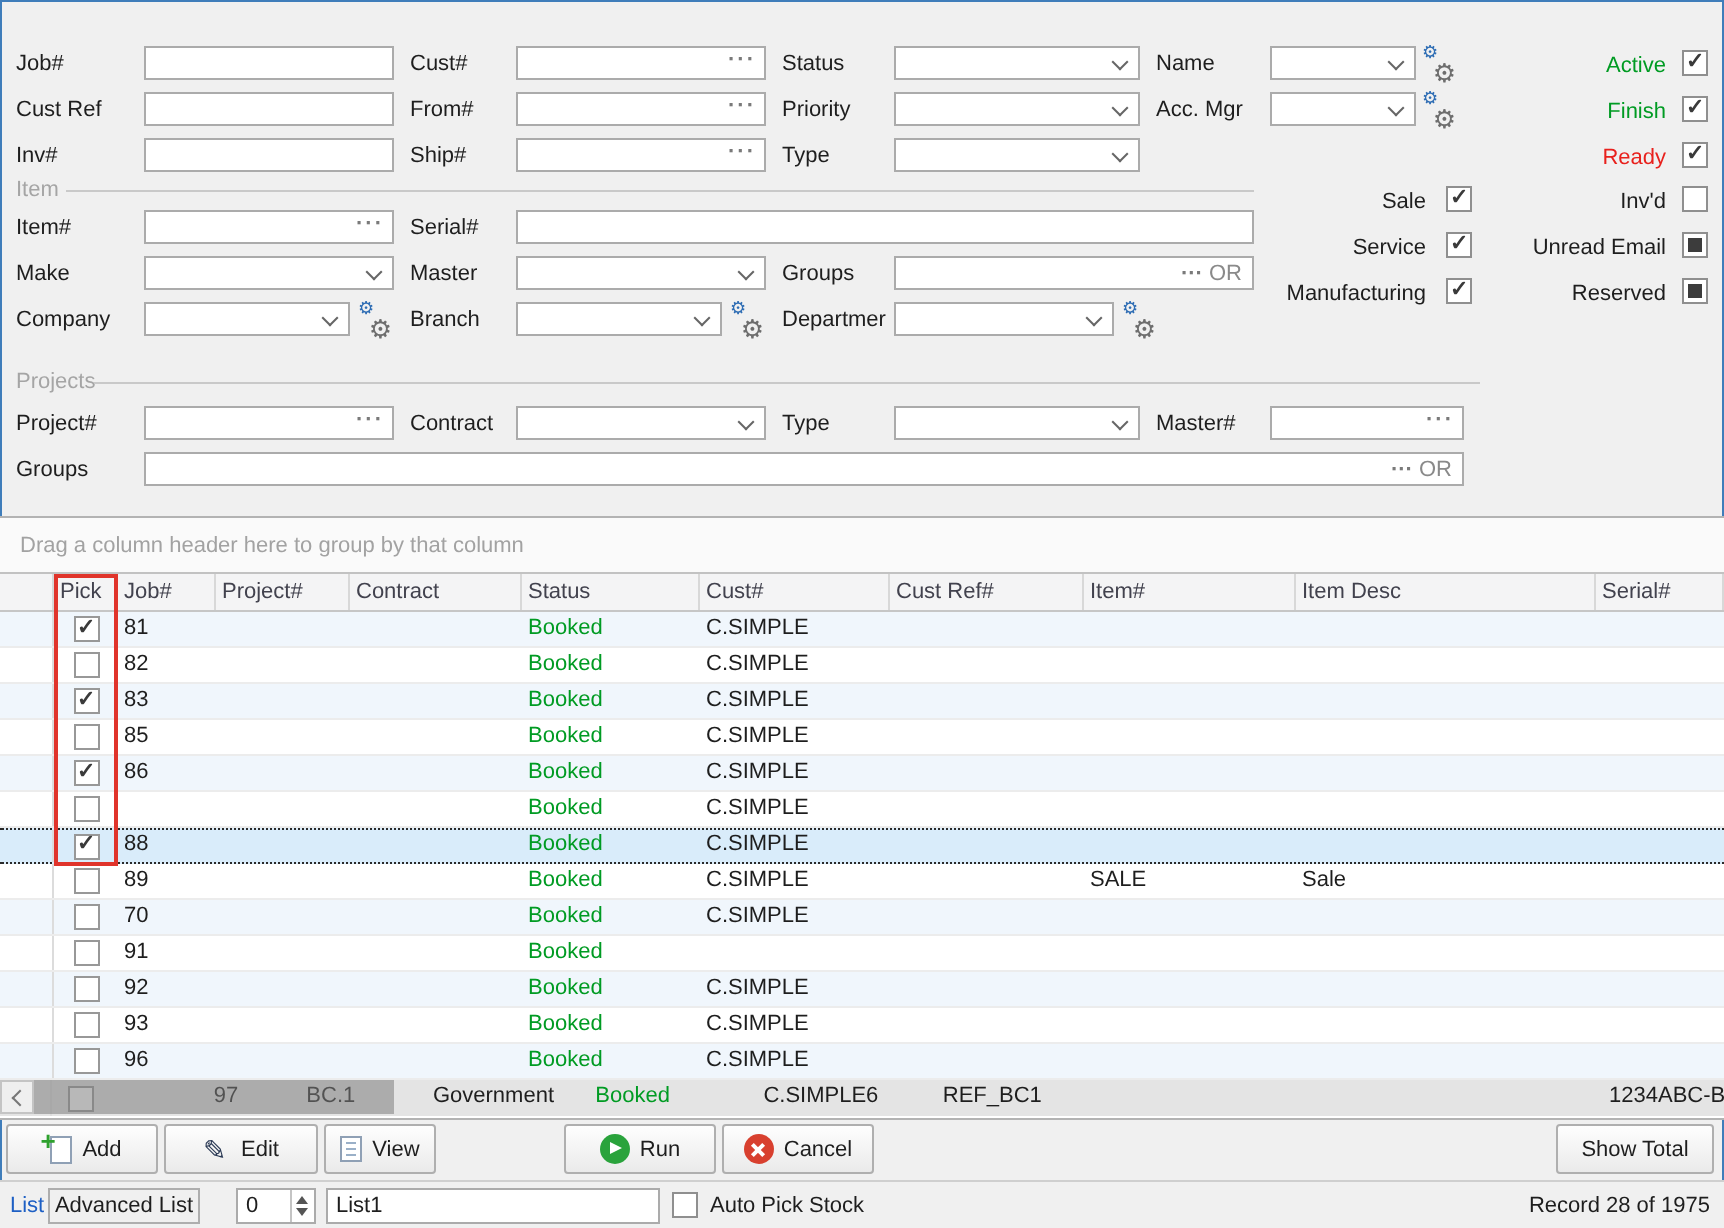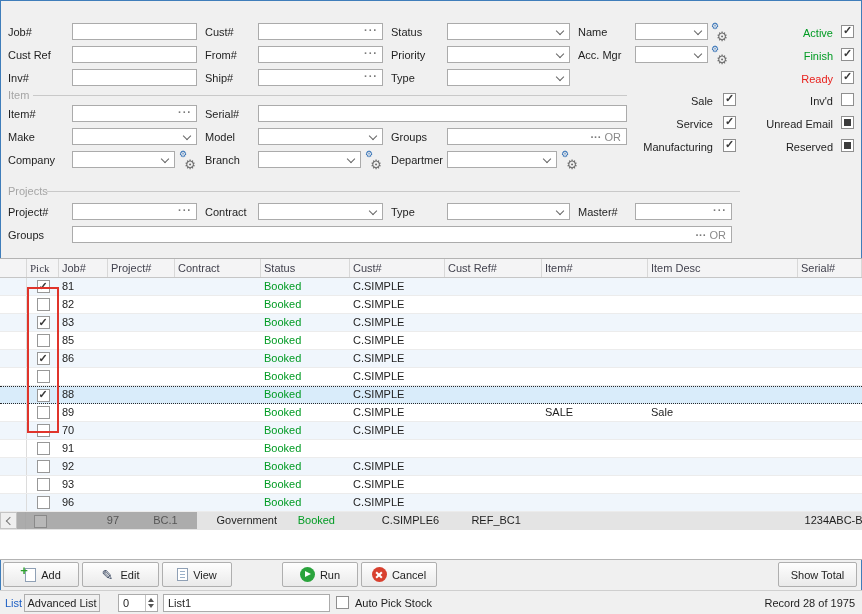--- a/index.html
+++ b/index.html
@@ -139,21 +139,21 @@
   <div class="fld" style="left:72px;top:105px;width:125px">
       <span class="dots"></span>
     </div>
   <div class="lbl" style="left:205px;top:108px">Serial#</div>
   <div class="fld" style="left:258px;top:105px;width:369px"></div>
 
   <div class="lbl" style="left:8px;top:131px">Make</div>
   <div class="fld" style="left:72px;top:128px;width:125px">
       <span class="chev"></span>
     </div>
-  <div class="lbl" style="left:205px;top:131px">Model</div>
+  <div class="lbl" style="left:205px;top:131px">Master</div>
   <div class="fld" style="left:258px;top:128px;width:125px">
       <span class="chev"></span>
     </div>
   <div class="lbl" style="left:391px;top:131px">Groups</div>
   <div class="fld" style="left:447px;top:128px;width:180px">
     <span class="or-tag"><span class="dots2"></span><span>OR</span></span>
   </div>
 
   <div class="lbl" style="left:8px;top:154px">Company</div>
   <div class="fld" style="left:72px;top:151px;width:103px">
@@ -204,23 +204,24 @@
   <div class="fld" style="left:635px;top:203px;width:97px">
       <span class="dots"></span>
     </div>
 
   <div class="lbl" style="left:8px;top:229px">Groups</div>
   <div class="fld" style="left:72px;top:226px;width:660px">
     <span class="or-tag"><span class="dots2"></span><span>OR</span></span>
   </div>
 
   <div class="grid">
+    <div class="group-panel">Drag a column header here to group by that column</div>
     <div class="grid-header">
         <div class="hcell" style="width: 27px;"></div>
-        <div class="hcell" style="width: 32px; font-family: Liberation Serif, serif;">Pick</div>
+        <div class="hcell" style="width: 32px;">Pick</div>
         <div class="hcell" style="width: 49px;">Job#</div>
         <div class="hcell" style="width: 67px;">Project#</div>
         <div class="hcell" style="width: 86px;">Contract</div>
         <div class="hcell" style="width: 89px;">Status</div>
         <div class="hcell" style="width: 95px;">Cust#</div>
         <div class="hcell" style="width: 97px;">Cust Ref#</div>
         <div class="hcell" style="width: 106px;">Item#</div>
         <div class="hcell" style="width: 150px;">Item Desc</div>
         <div class="hcell" style="width: 64px;">Serial#</div>
       </div>
@@ -444,21 +445,21 @@
   <div class="redbox"></div>
 
   <div class="btn" style="left:3px;width:76px">
       <span class="icon-add"></span>
       <span>Add</span>
     </div>
   <div class="btn" style="left:82px;width:77px">
       <span class="icon-edit"></span>
       <span>Edit</span>
     </div>
-  <div class="btn" style="left:162px;width:70px">
+  <div class="btn" style="left:162px;width:56px">
       <span class="icon-view"></span>
       <span>View</span>
     </div>
   <div class="btn" style="left:282px;width:76px">
       <span class="icon-run"></span>
       <span>Run</span>
     </div>
   <div class="btn" style="left:361px;width:76px">
       <span class="icon-cancel"></span>
       <span>Cancel</span>

